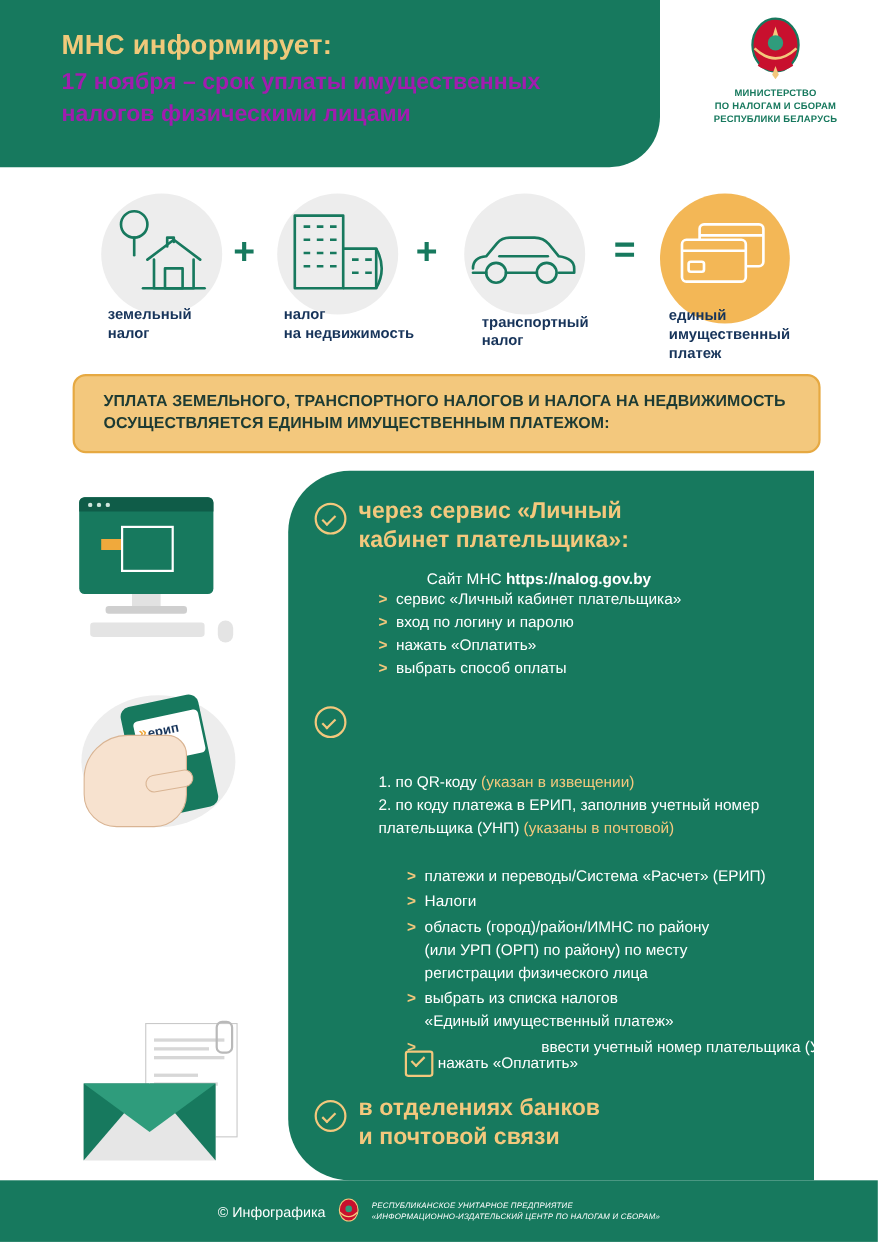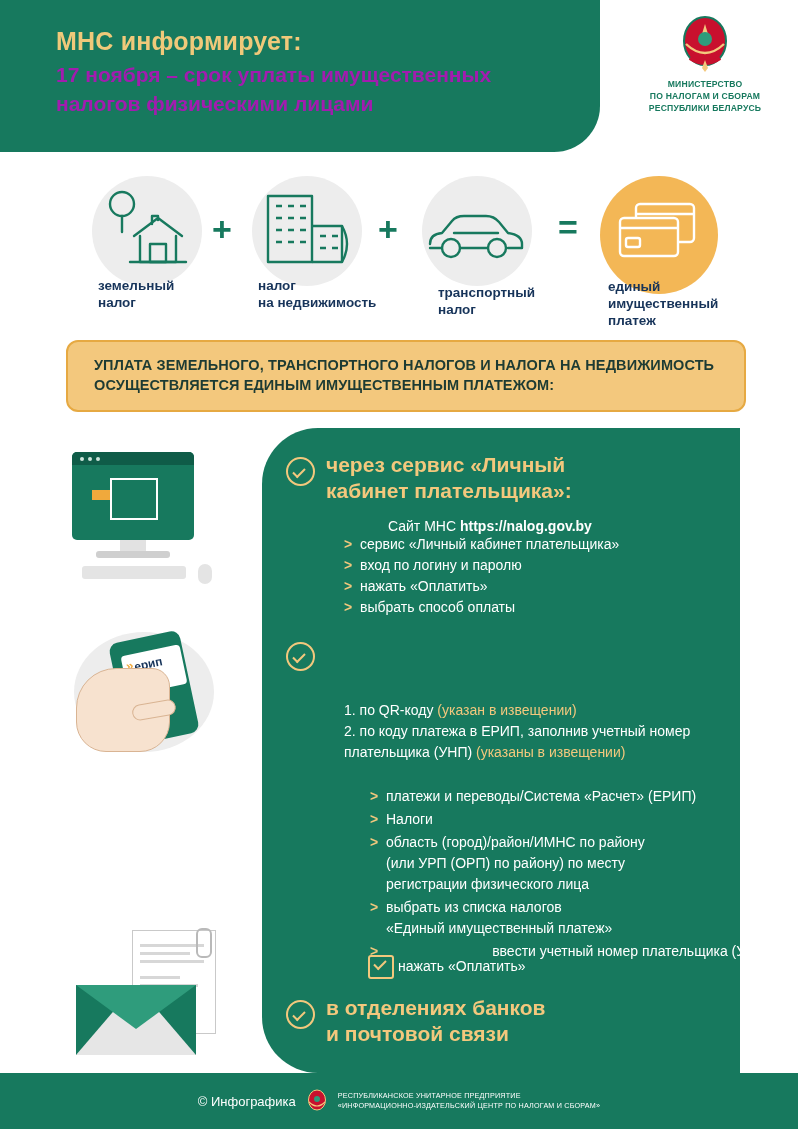--- a/index.html
+++ b/index.html
@@ -286,21 +286,21 @@
 
   <div class="check" style="left:286px;top:642px;"></div>
 
   <div class="body-text" style="left:344px;top:700px;width:400px;">
     <span>1.</span>
     <span>по QR-коду </span><span class="gold">(указан в извещении)</span>
   </div>
 
   <div class="body-text" style="left:344px;top:721px;width:400px;">
     <span>2.</span>
-    <span>по коду платежа в ЕРИП, заполнив учетный номер плательщика (УНП) </span><span class="gold">(указаны в извещении)</span>
+    <span>по коду платежа в ЕРИП, заполнив учетный номер плательщика (УНП) </span><span class="gold">(указаны в почтовой)</span>
   </div>
 
 
   <ul class="arrows body-text" style="left:370px;top:786px;width:400px;">
     <li style="white-space:pre-line;">платежи и переводы/Система «Расчет» (ЕРИП)</li>
     <li style="white-space:pre-line;margin-top:2px;">Налоги</li>
     <li style="white-space:pre-line;margin-top:2px;">область (город)/район/ИМНС по району
 (или УРП (ОРП) по району) по месту
 регистрации физического лица</li>
     <li style="white-space:pre-line;margin-top:2px;">выбрать из списка налогов
@@ -359,19 +359,19 @@
   <div class="footer"></div>
   <div class="footer-inner">
     <span class="foot-info">© Инфографика</span>
     <span class="foot-emblem">
       <svg width="22" height="24" viewBox="0 0 22 24">
         <ellipse cx="11" cy="11" rx="8.5" ry="10" fill="#c8102e" stroke="#f3c87d" stroke-width="1"></ellipse>
         <circle cx="11" cy="10" r="3" fill="#2f9c7c"></circle>
         <path d="M3 13 q8 8 16 0" fill="none" stroke="#f3c87d" stroke-width="1.2"></path>
       </svg>
     </span>
-    <span style="display:inline-block;">
+    <span style="display:inline-block;font-style:italic;">
       <span class="foot-txt" style="display:block;">РЕСПУБЛИКАНСКОЕ УНИТАРНОЕ ПРЕДПРИЯТИЕ</span>
       <span class="foot-txt" style="display:block;">«ИНФОРМАЦИОННО-ИЗДАТЕЛЬСКИЙ ЦЕНТР ПО НАЛОГАМ И СБОРАМ»</span>
     </span>
   </div>
 
 </div>
 
 </body></html>

